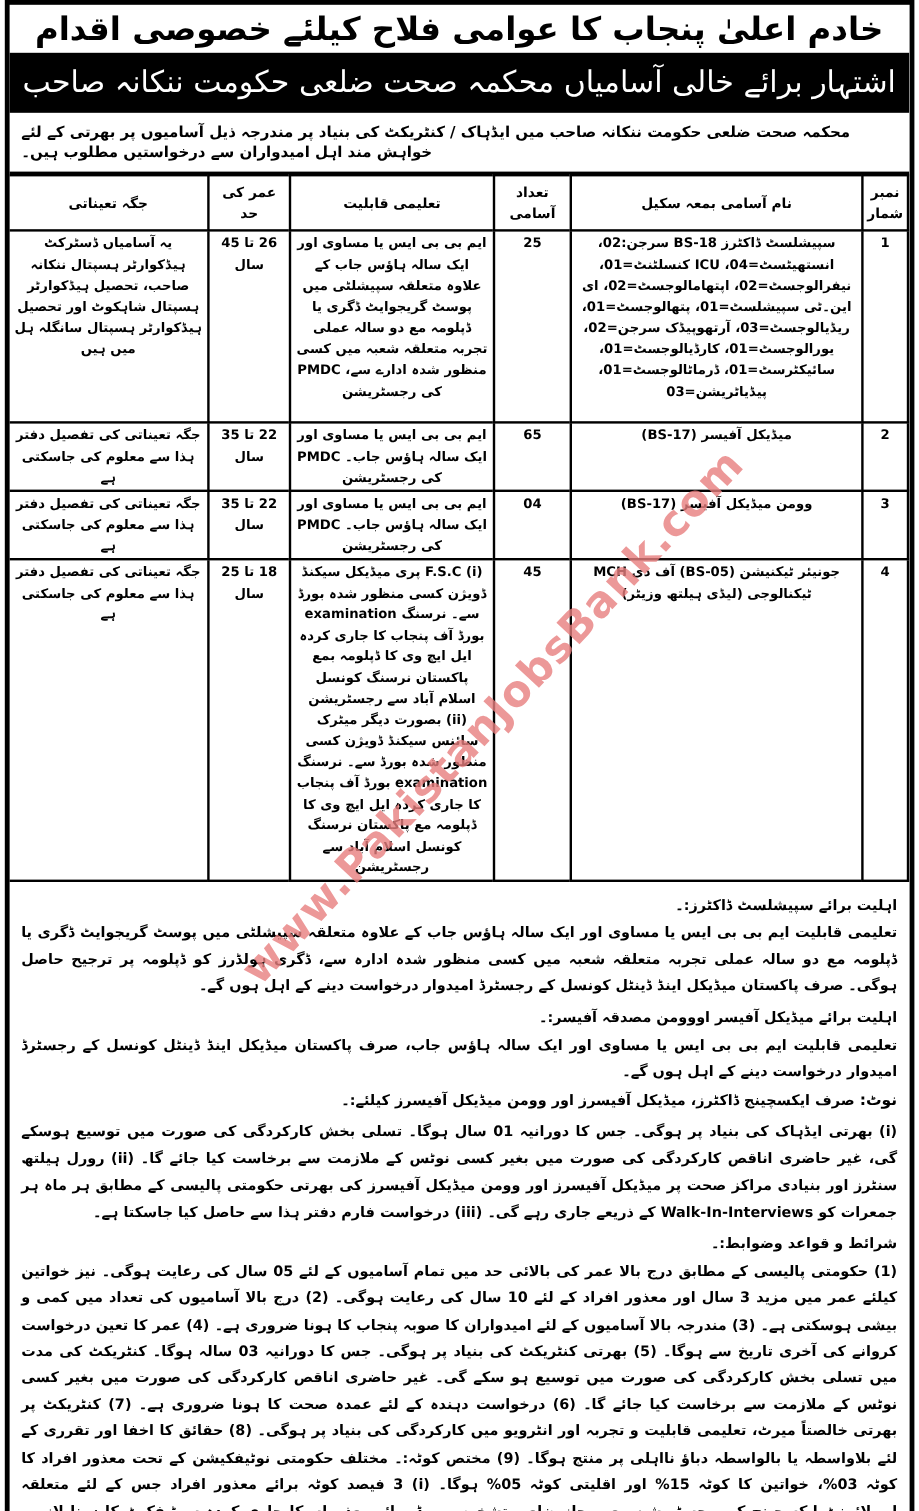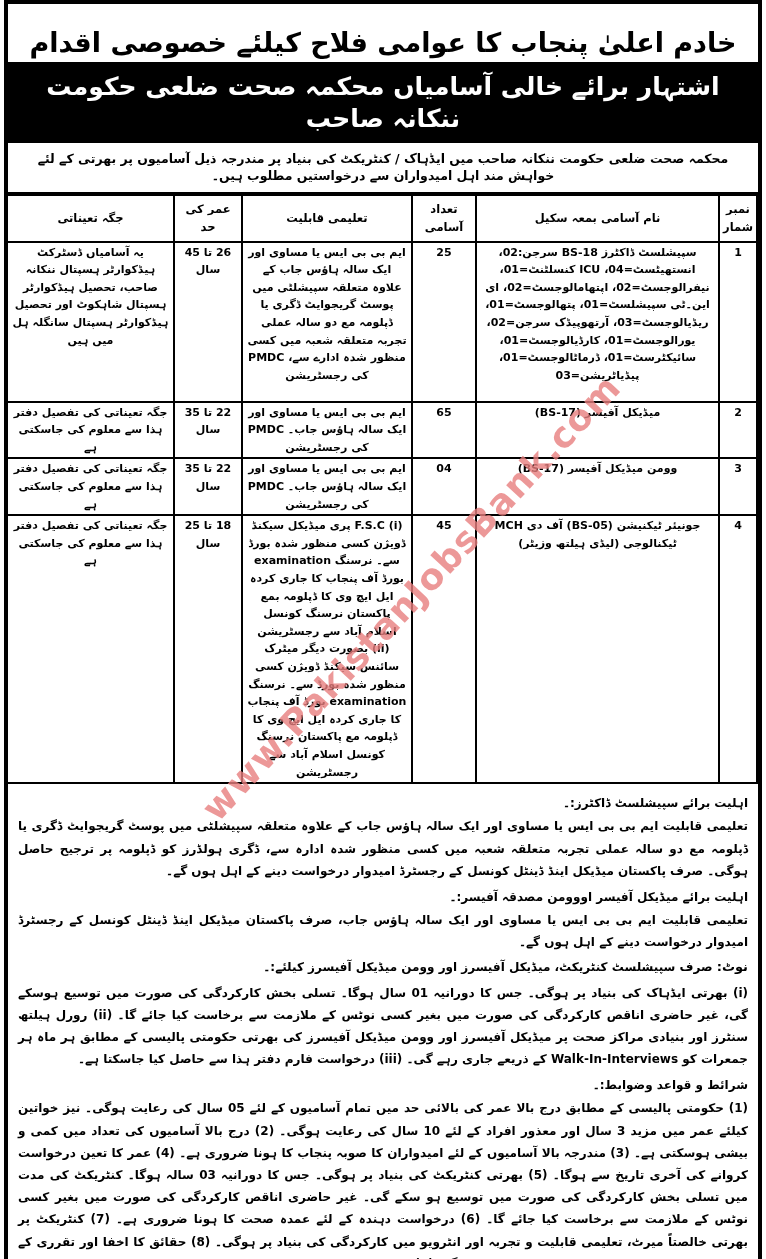--- a/index.html
+++ b/index.html
@@ -1,20 +1,20 @@
 <!DOCTYPE html>
 <html lang="ur" dir="rtl"><head>
 <meta charset="utf-8">
 <style>
   html,body{margin:0;padding:0;background:#fff;}
   body{width:766px;font-family:"DejaVu Sans",sans-serif;color:#000;}
   .ad{position:relative;width:758px;min-height:1251px;margin:0 auto;border:4px solid #000;box-sizing:border-box;background:#fff;overflow:hidden;}
-  .ad-title{padding:5px 8px 3px;text-align:center;font-size:27px;font-weight:bold;letter-spacing:0;line-height:1.2;margin-top:18px;}
-  .banner{background:#000;color:#fff;text-align:center;font-size:25px;font-weight:bold;padding:9px 6px;line-height:1.25;}
-  .intro{border-bottom:2px solid #000;text-align:center;font-size:12.5px;font-weight:bold;padding:7px 10px;line-height:1.4;}
+  .ad-title{padding:5px 8px 3px;text-align:center;font-size:27px;font-weight:bold;letter-spacing:0;line-height:1.2;}
+  .banner{background:#000;color:#fff;text-align:center;font-size:25px;font-weight:normal;padding:9px 6px;line-height:1.25;}
+  .intro{border-bottom:2px solid #000;text-align:left;font-size:12.5px;font-weight:bold;padding:7px 10px;line-height:1.4;}
   table.vac{width:100%;border-collapse:collapse;table-layout:fixed;font-size:11px;font-weight:bold;}
   table.vac th,table.vac td{border:2px solid #000;padding:1px 4px;text-align:center;vertical-align:top;line-height:1.6;word-wrap:break-word;}
   table.vac th{font-size:11.5px;padding:4px 2px;vertical-align:middle;}
   tr.r1 td{height:156px;}
   tr.r2 td{height:46px;}
   tr.r3 td{height:44px;}
   tr.r4 td{height:246px;}
   .sections{padding:4px 10px 0;line-height:1.85;}
   .sec-h{font-size:12px;font-weight:bold;margin:4px 0 1px;}
   .sec-b{font-size:12px;font-weight:bold;text-align:justify;margin:0 0 2px;}
@@ -89,21 +89,21 @@
 
   <div class="sections">
     <div class="sec-h">اہلیت برائے سپیشلسٹ ڈاکٹرز:۔</div>
     <p class="sec-b">تعلیمی قابلیت ایم بی بی ایس یا مساوی اور ایک سالہ ہاؤس جاب کے علاوہ متعلقہ سپیشلٹی میں پوسٹ گریجوایٹ ڈگری یا ڈپلومہ مع دو سالہ عملی تجربہ متعلقہ شعبہ میں کسی منظور شدہ ادارہ سے، ڈگری ہولڈرز کو ڈپلومہ پر ترجیح حاصل ہوگی۔ صرف پاکستان میڈیکل اینڈ ڈینٹل کونسل کے رجسٹرڈ امیدوار درخواست دینے کے اہل ہوں گے۔</p>
 
     <div class="sec-h">اہلیت برائے میڈیکل آفیسر اووومن مصدقہ آفیسر:۔</div>
     <p class="sec-b">تعلیمی قابلیت ایم بی بی ایس یا مساوی اور ایک سالہ ہاؤس جاب، صرف پاکستان میڈیکل اینڈ ڈینٹل کونسل کے رجسٹرڈ امیدوار درخواست دینے کے اہل ہوں گے۔</p>
 
     <p class="sec-b">
       <strong class="note-inline">نوٹ:</strong>
-      <span>صرف سپیشلسٹ کنٹریکٹ، میڈیکل آفیسرز اور وومن میڈیکل آفیسرز کیلئے:۔</span>
+      <span>صرف ایکسچینج ڈاکٹرز، میڈیکل آفیسرز اور وومن میڈیکل آفیسرز کیلئے:۔</span>
     </p>
     <p class="sec-b">(i) بھرتی ایڈہاک کی بنیاد پر ہوگی۔ جس کا دورانیہ 01 سال ہوگا۔ تسلی بخش کارکردگی کی صورت میں توسیع ہوسکے گی، غیر حاضری اناقص کارکردگی کی صورت میں بغیر کسی نوٹس کے ملازمت سے برخاست کیا جائے گا۔ (ii) رورل ہیلتھ سنٹرز اور بنیادی مراکز صحت پر میڈیکل آفیسرز اور وومن میڈیکل آفیسرز کی بھرتی حکومتی پالیسی کے مطابق ہر ماہ ہر جمعرات کو Walk-In-Interviews کے ذریعے جاری رہے گی۔ (iii) درخواست فارم دفتر ہذا سے حاصل کیا جاسکتا ہے۔</p>
 
     <div class="sec-h">شرائط و قواعد وضوابط:۔</div>
     <p class="sec-b">(1) حکومتی پالیسی کے مطابق درج بالا عمر کی بالائی حد میں تمام آسامیوں کے لئے 05 سال کی رعایت ہوگی۔ نیز خواتین کیلئے عمر میں مزید 3 سال اور معذور افراد کے لئے 10 سال کی رعایت ہوگی۔ (2) درج بالا آسامیوں کی تعداد میں کمی و بیشی ہوسکتی ہے۔ (3) مندرجہ بالا آسامیوں کے لئے امیدواران کا صوبہ پنجاب کا ہونا ضروری ہے۔ (4) عمر کا تعین درخواست کروانے کی آخری تاریخ سے ہوگا۔ (5) بھرتی کنٹریکٹ کی بنیاد پر ہوگی۔ جس کا دورانیہ 03 سالہ ہوگا۔ کنٹریکٹ کی مدت میں تسلی بخش کارکردگی کی صورت میں توسیع ہو سکے گی۔ غیر حاضری اناقص کارکردگی کی صورت میں بغیر کسی نوٹس کے ملازمت سے برخاست کیا جائے گا۔ (6) درخواست دہندہ کے لئے عمدہ صحت کا ہونا ضروری ہے۔ (7) کنٹریکٹ پر بھرتی خالصتاً میرٹ، تعلیمی قابلیت و تجربہ اور انٹرویو میں کارکردگی کی بنیاد پر ہوگی۔ (8) حقائق کا اخفا اور تقرری کے لئے بلاواسطہ یا بالواسطہ دباؤ نااہلی پر منتج ہوگا۔ (9) مختص کوٹہ:۔ مختلف حکومتی نوٹیفکیشن کے تحت معذور افراد کا کوٹہ 03%، خواتین کا کوٹہ 15% اور اقلیتی کوٹہ 05% ہوگا۔ (i) 3 فیصد کوٹہ برائے معذور افراد جس کے لئے متعلقہ ایمپلائمنٹ ایکسچینج کی رجسٹریشن معہ مجاز ضلعی تشخیص بورڈ برائے معذوراں کا جاری کردہ سرٹیفکیٹ کا ہونا لازمی ہے۔ (10) حکومت پنجاب کی ریکروٹمنٹ پالیسی 2004 اور سروس کی تمام شرائط کا اطلاق اس بھرتی پر ہوگا۔ (11) درخواست سادہ کاغذ پر مکمل کوائف کے ساتھ جمع کروائیں۔ جس کے ساتھ دو عدد حالیہ پاسپورٹ سائز تصاویر، تعلیمی اسناد دستاویزات، ڈپلومہ جات، سکونتی ڈومیسائل، شناختی کارڈ اور دیگر متعلقہ دستاویزات کی مصدقہ نقول درخواست کے ساتھ لف کریں۔ (12) نامکمل درخواستیں وصول نہ کی جائیں گی اور مقررہ تاریخ کے بعد آنے والی درخواستیں بھی قابل قبول نہ ہوں گی۔ (13) مستند حافظ قرآن پاک ہونے کی صورت میں پانچ اضافی نمبر دیے جائیں گے۔ (14) اشتہار ہذا کی اشاعت سے قبل تمام درخواستیں داخل دفتر کر دی گئی ہیں، اس لئے اشتہار کی اشاعت کے بعد نئی درخواست دینا ضروری ہے۔</p>
 
   </div>
 
   <div class="watermark" style="color: rgb(232, 127, 127);">www.PakistanJobsBank.com</div>
 

